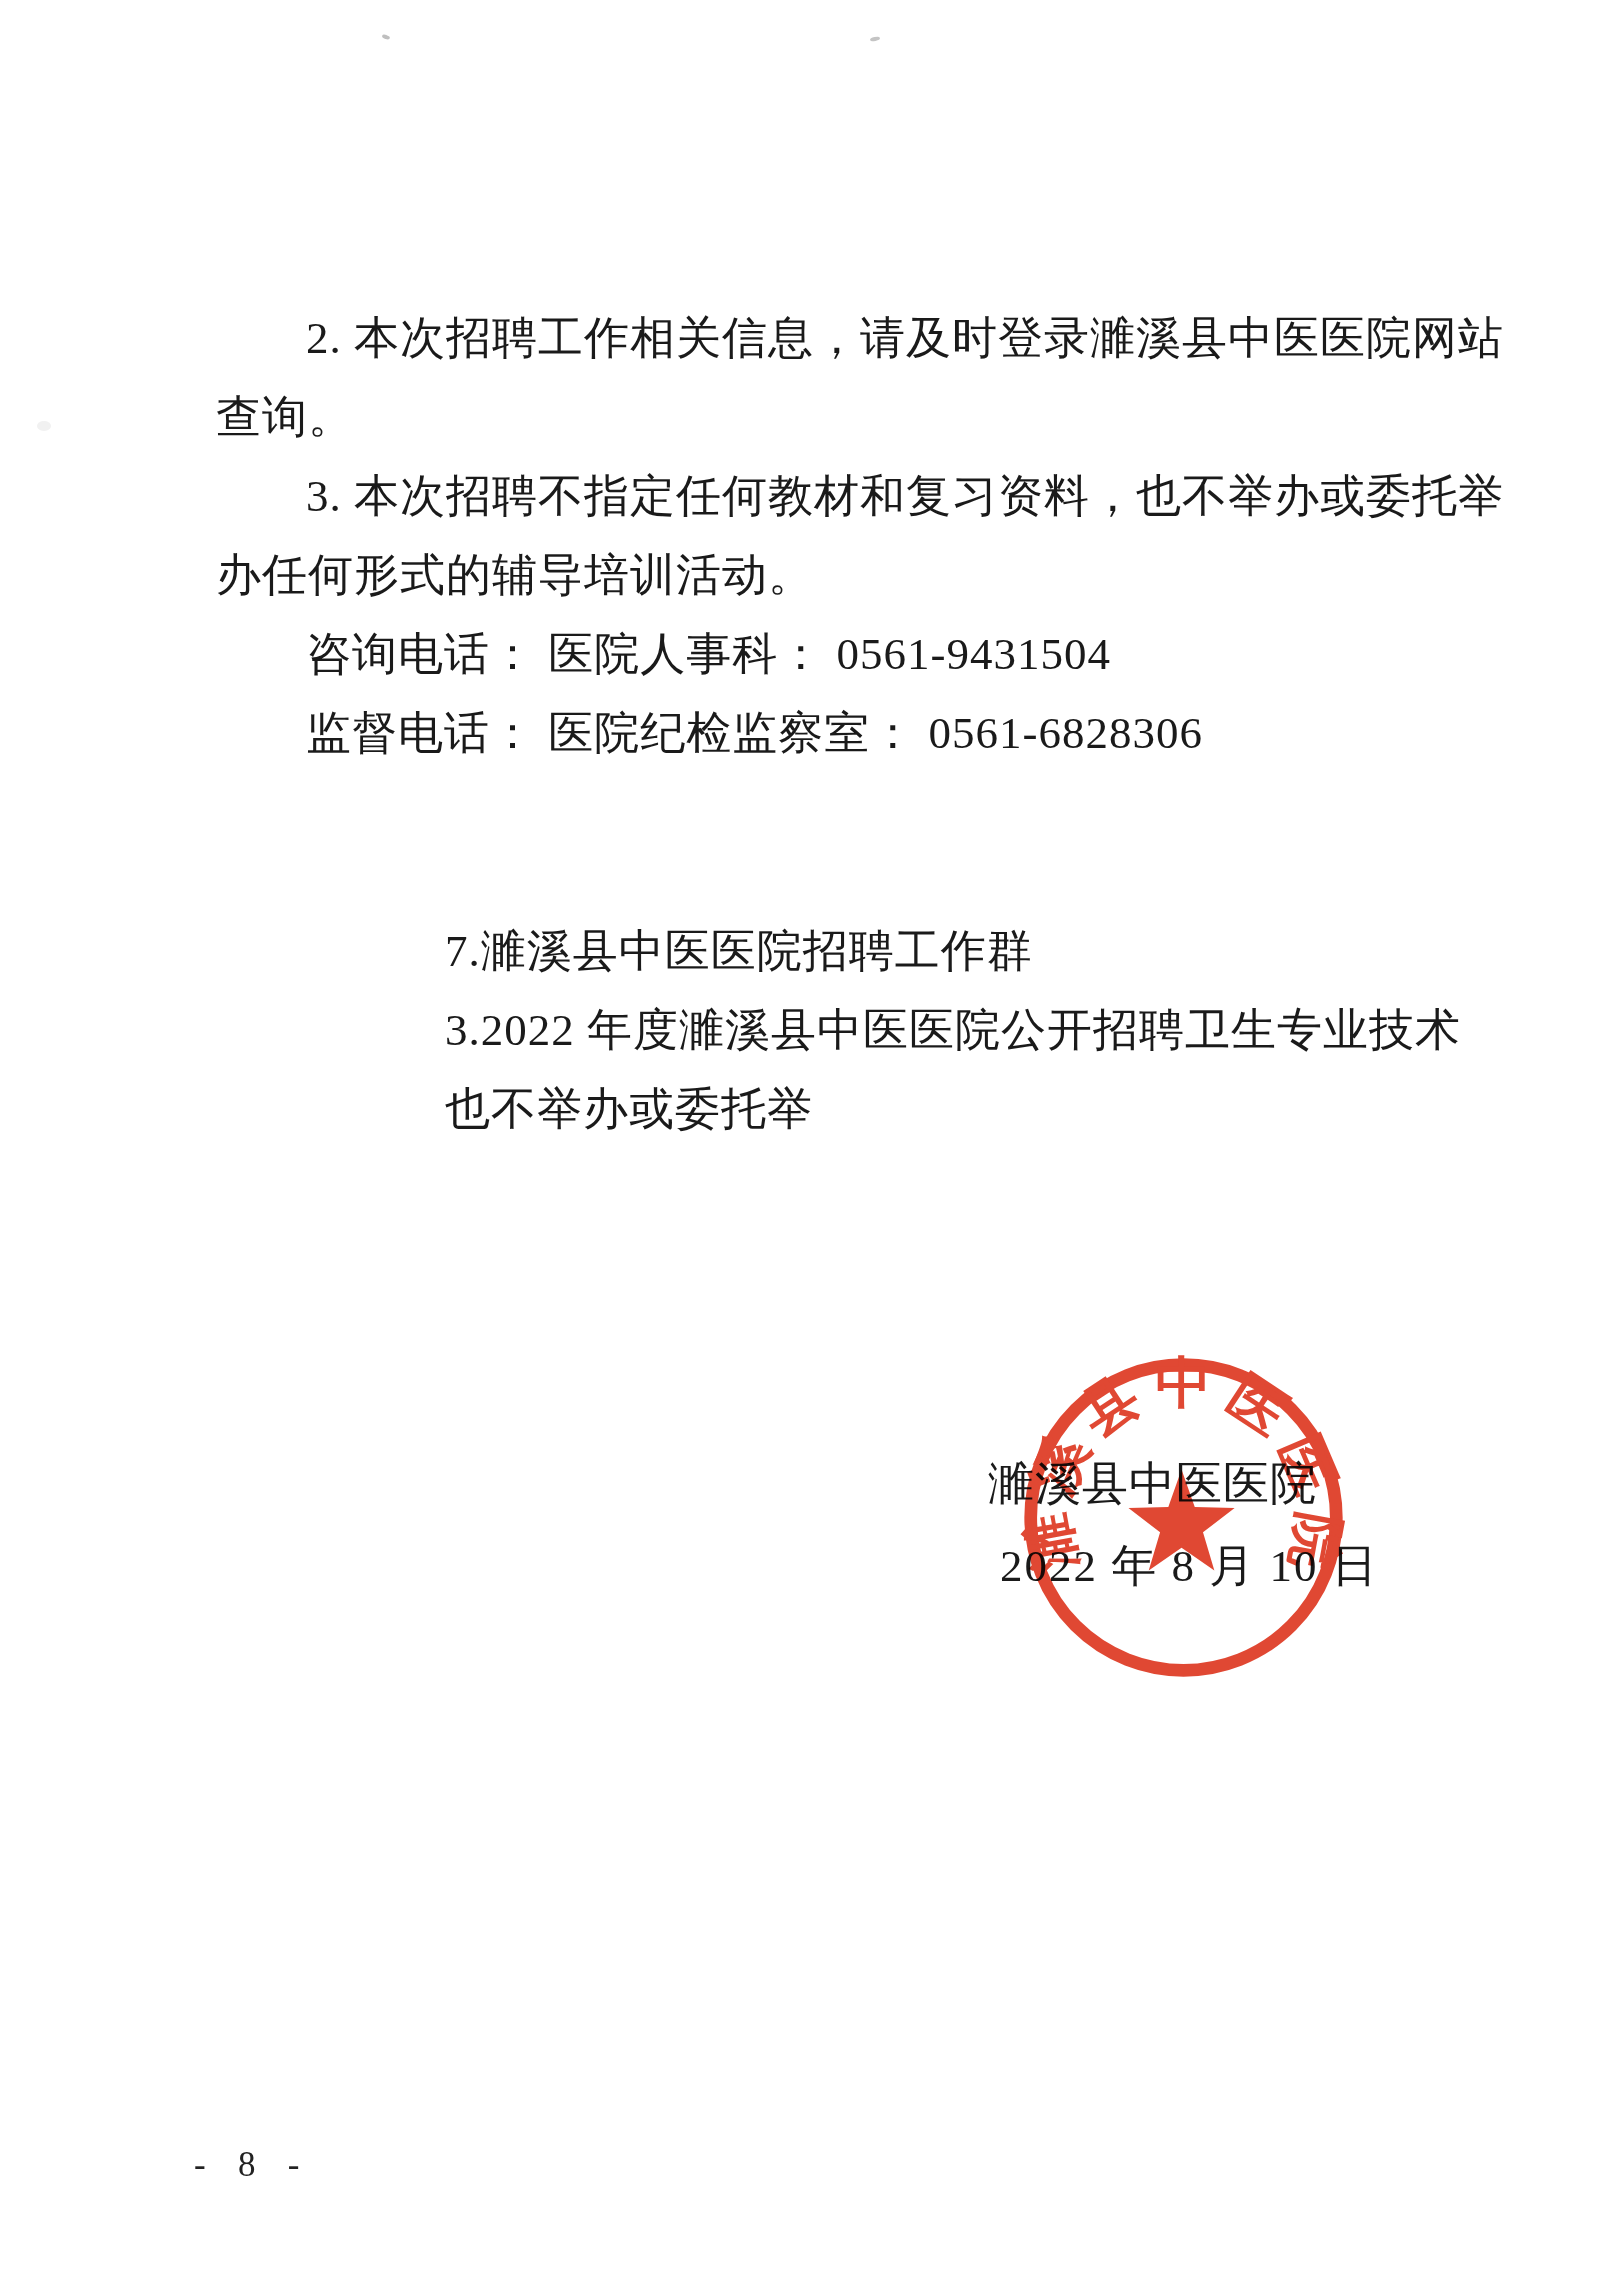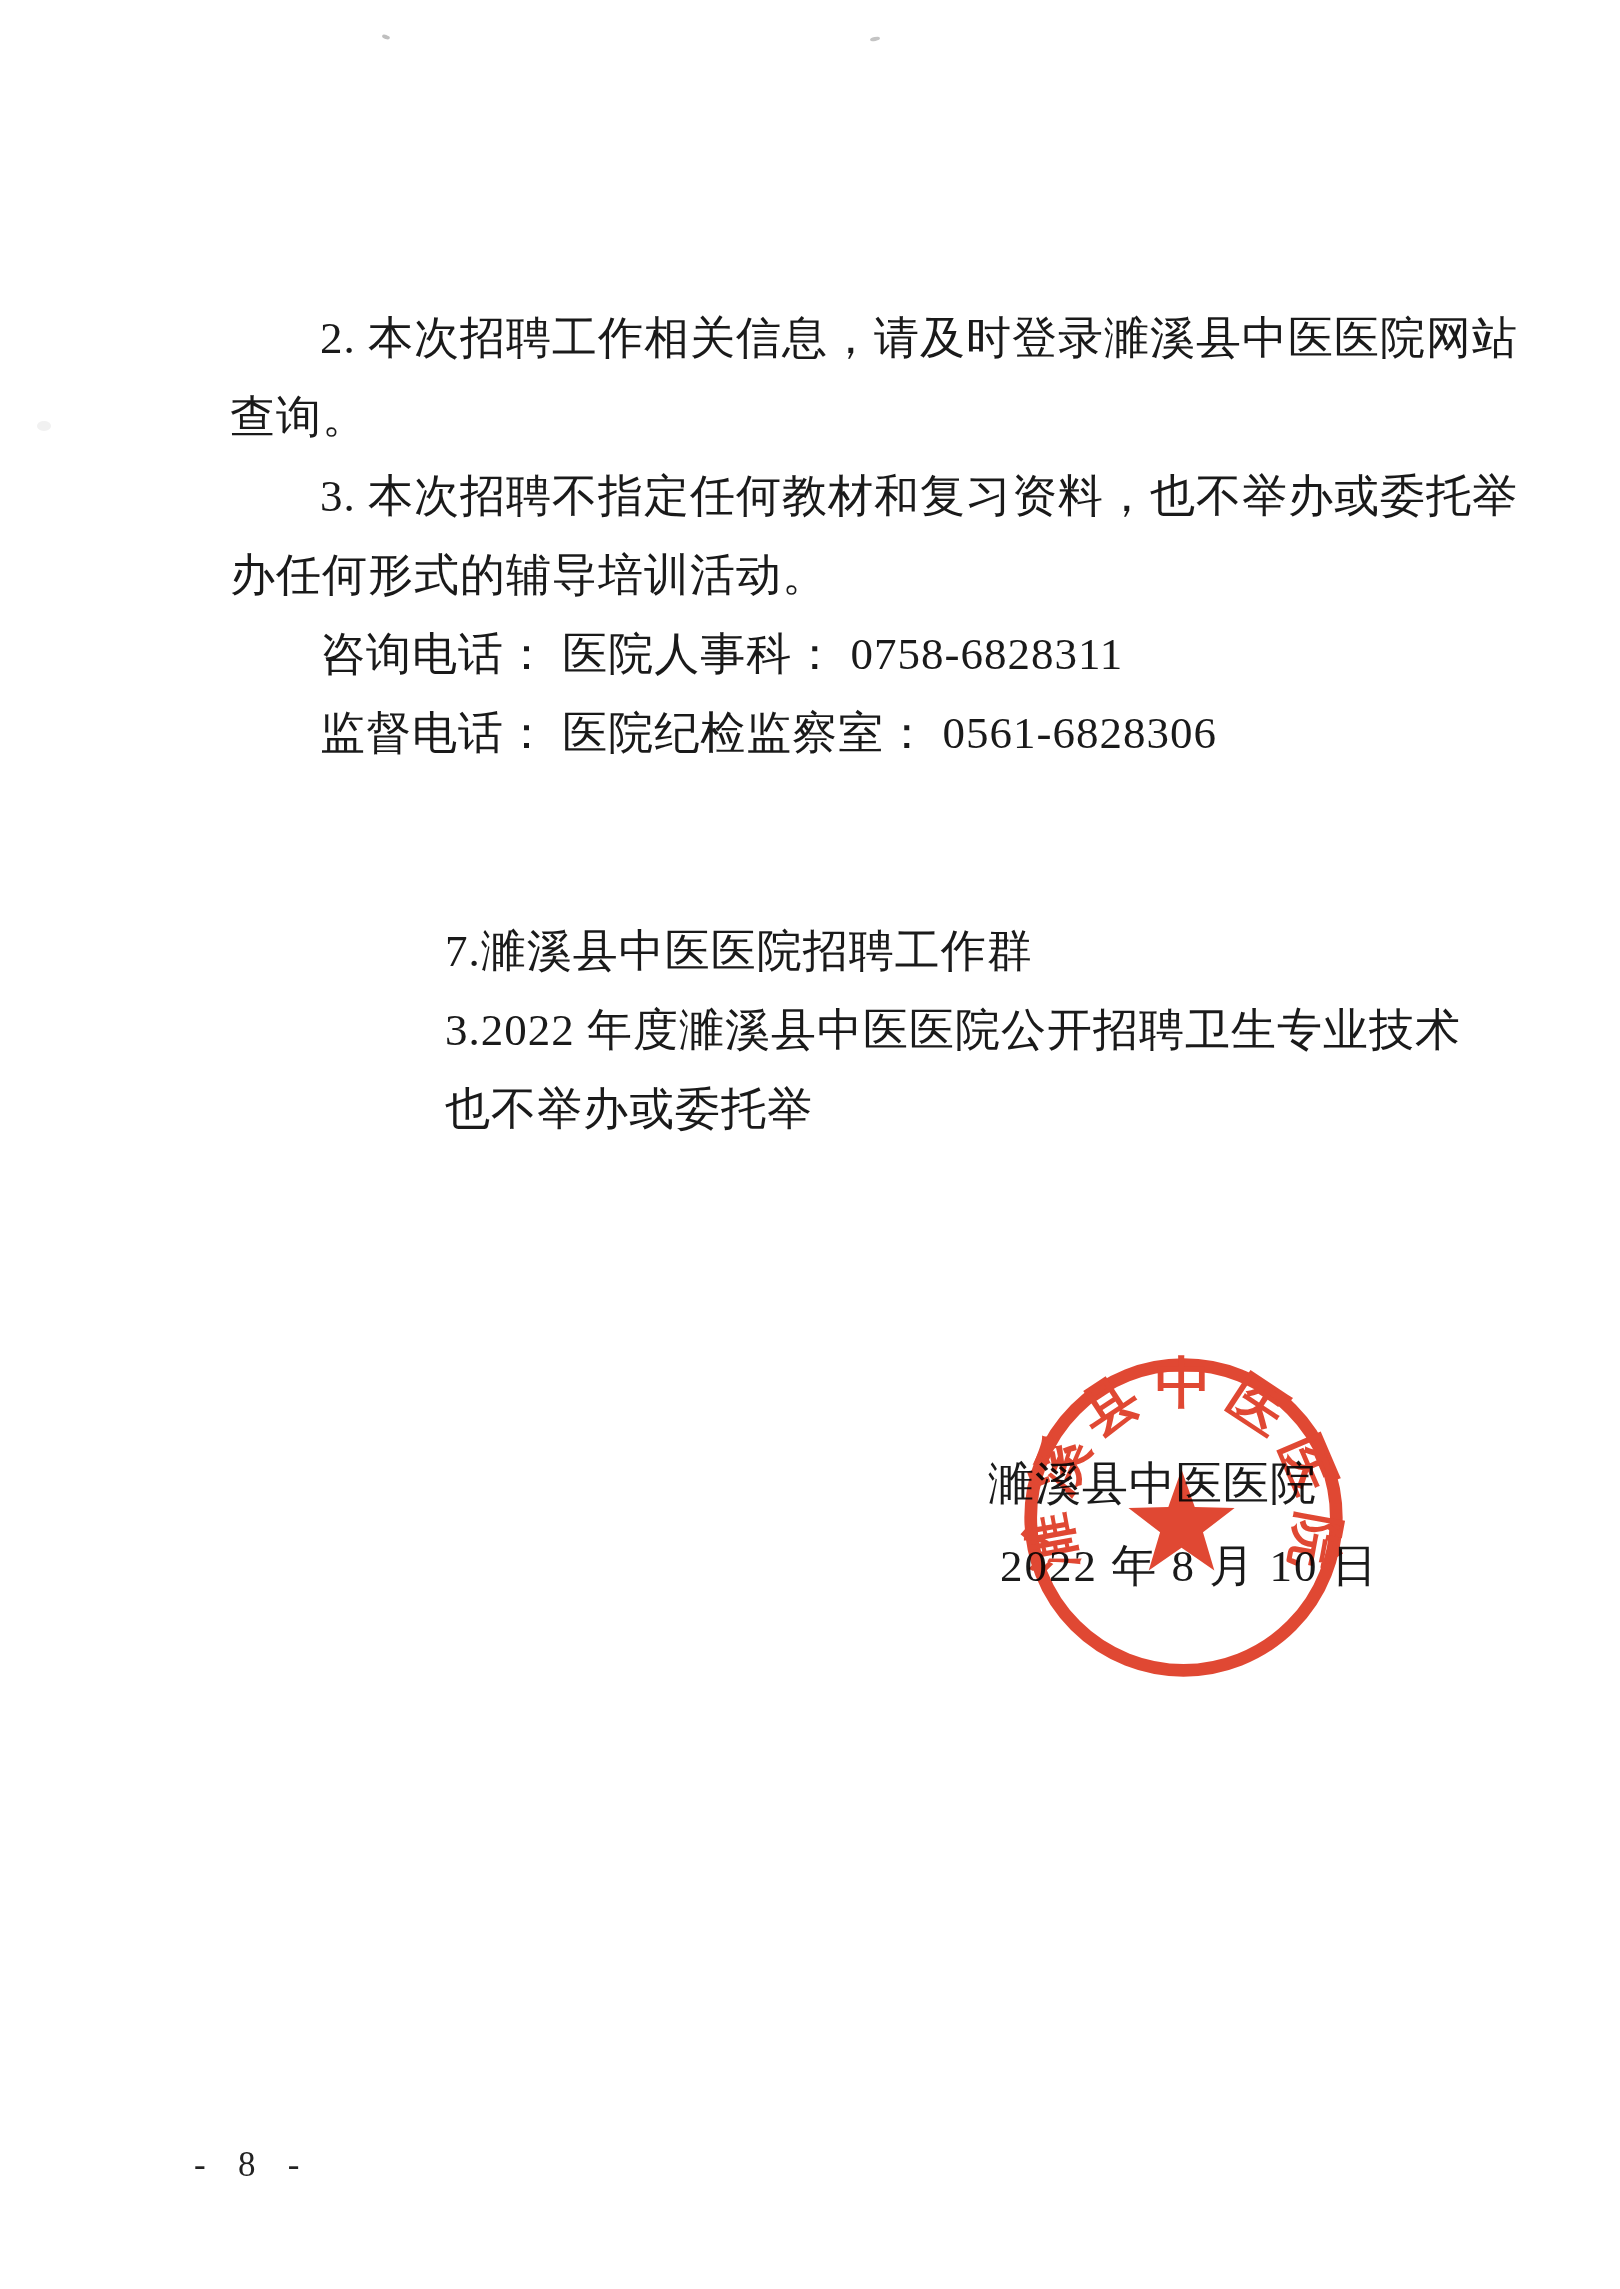--- a/index.html
+++ b/index.html
@@ -4,21 +4,21 @@
 <style>
   html,body{margin:0;padding:0;background:#ffffff;}
   .page{
     position:relative;
     width:1620px;height:2290px;
     background:#ffffff;
     overflow:hidden;
     font-family:"Liberation Serif","DejaVu Serif",serif;
     color:#1a1a1a;
   }
-  .body-block{position:absolute;left:230px;top:299px;width:1264px;}
+  .body-block{position:absolute;left:216px;top:299px;width:1264px;}
   .line{
     height:79px;line-height:79px;
     font-size:45px;letter-spacing:1px;
     white-space:nowrap;
   }
   .indent{padding-left:90px;}
   .attach-block{position:absolute;left:223px;top:912px;width:1264px;}
   .hang{padding-left:222px;}
   .sig-org{
     position:absolute;left:988px;top:1453px;
@@ -53,21 +53,21 @@
 
   <div class="speck s1"></div>
   <div class="speck s2"></div>
   <div class="speck s3"></div>
 
   <main class="body-block">
     <div class="line indent">2. 本次招聘工作相关信息，请及时登录濉溪县中医医院网站</div>
     <div class="line">查询。</div>
     <div class="line indent">3. 本次招聘不指定任何教材和复习资料，也不举办或委托举</div>
     <div class="line">办任何形式的辅导培训活动。</div>
-    <div class="line indent">咨询电话： 医院人事科： 0758-6828311</div>
+    <div class="line indent">咨询电话： 医院人事科： 0561-9431504</div>
     <div class="line indent">监督电话： 医院纪检监察室： 0561-6828306</div>
   </main>
 
   <section class="attach-block">
     <div class="line hang">7.濉溪县中医医院招聘工作群</div>
     <div class="line hang">3.2022 年度濉溪县中医医院公开招聘卫生专业技术</div>
     <div class="line hang">也不举办或委托举</div>
   </section>
 
   <div class="sig-org">濉溪县中医医院</div>

